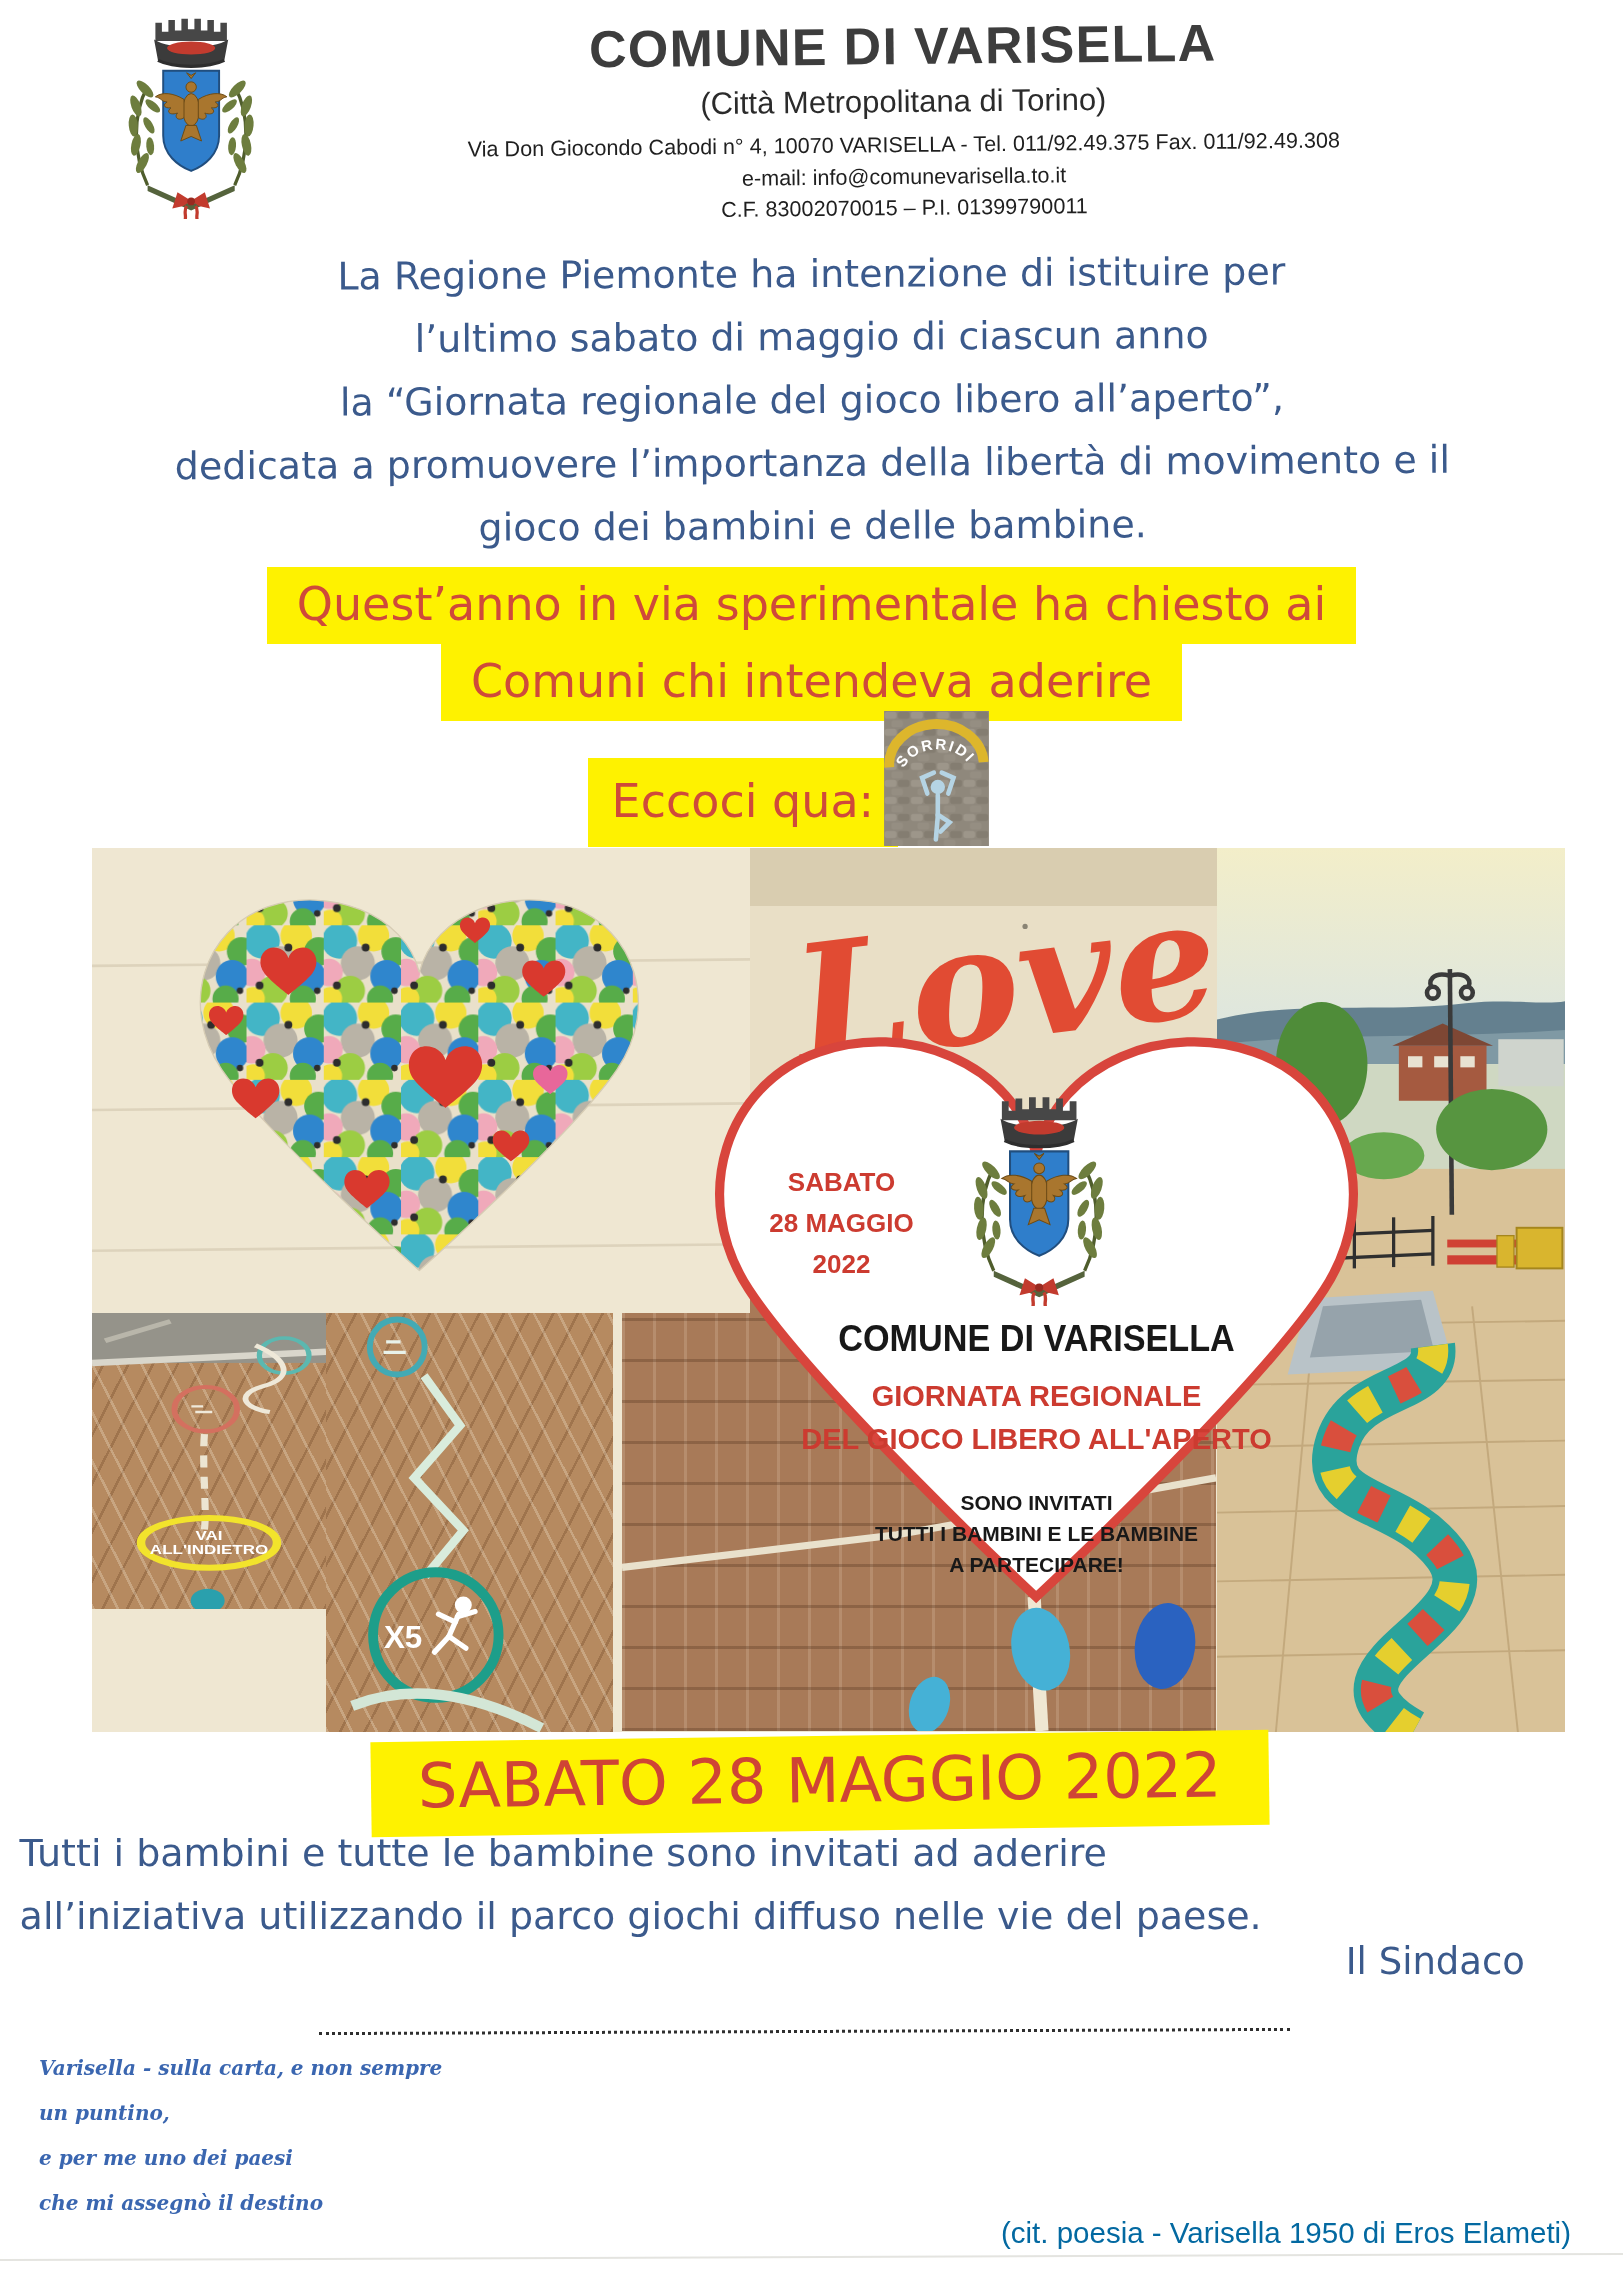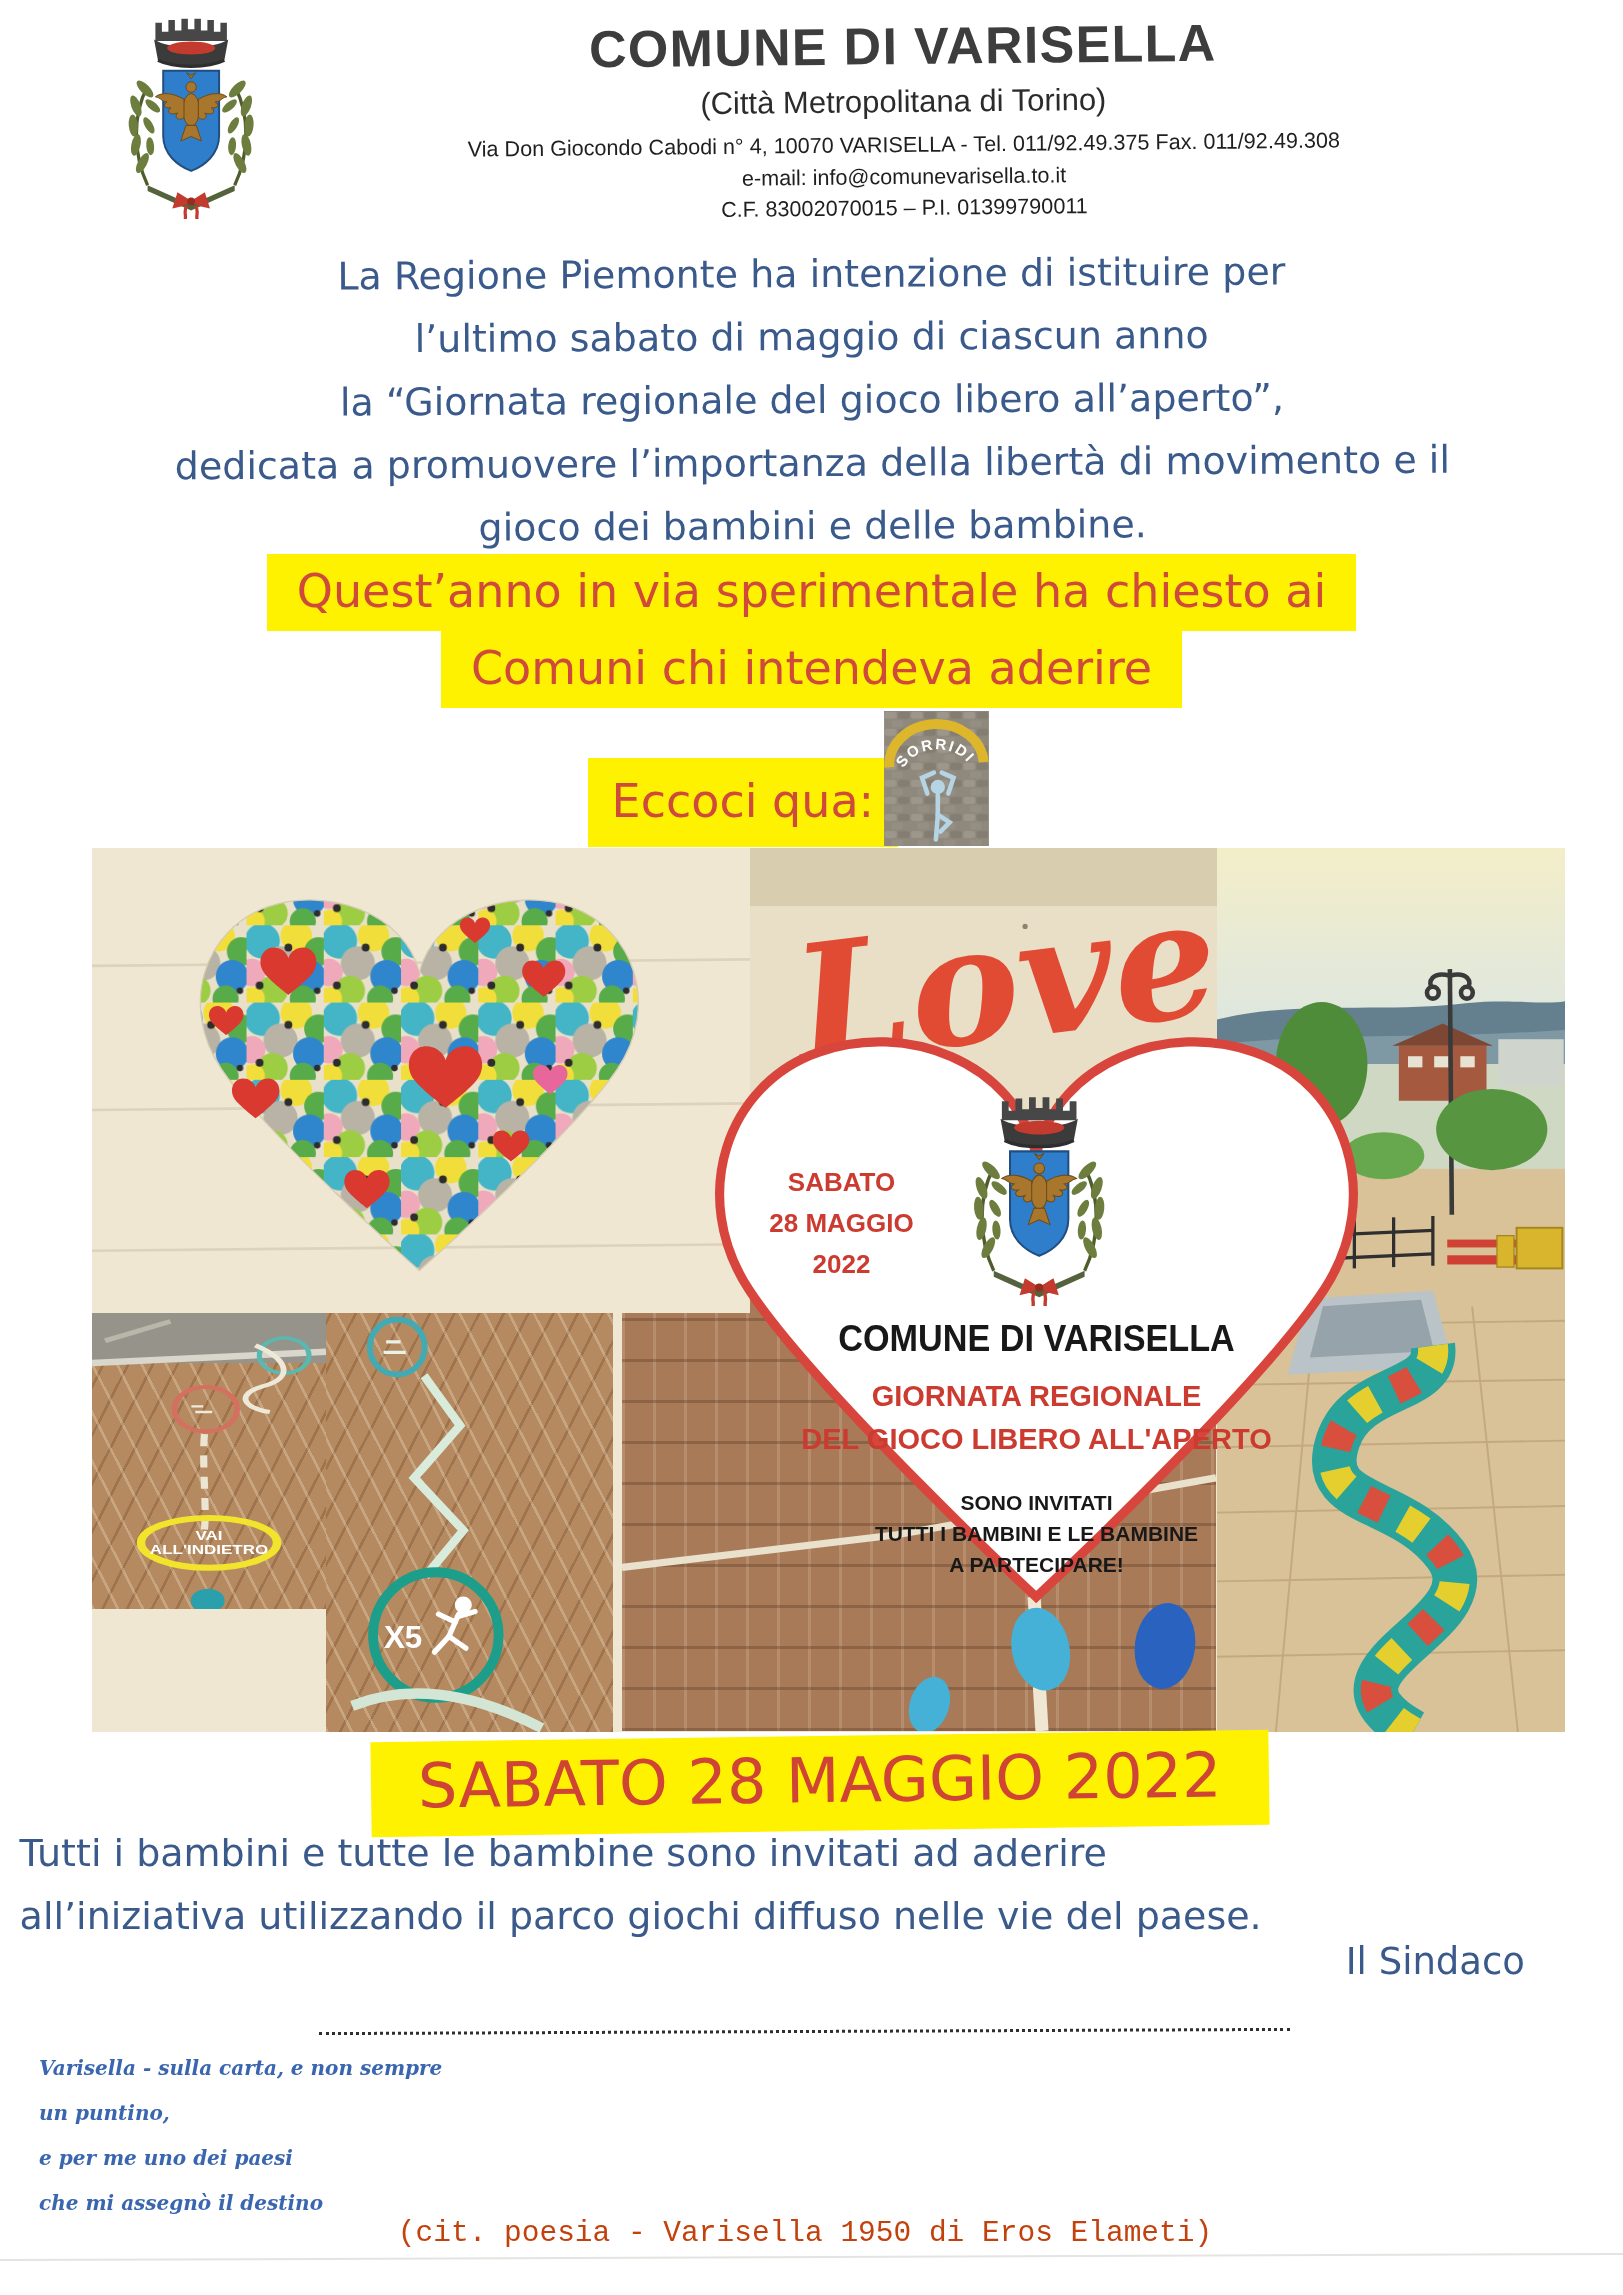--- a/index.html
+++ b/index.html
@@ -15,21 +15,21 @@
   .header-line{font-size:21.6px;margin-top:5.9px;color:#1f1f1f;}
   .header-line.first{margin-top:11.8px;}
 
   
   .hand{font-family:"DejaVu Sans",sans-serif;color:#3b5a8c;}
   .intro{position:absolute;left:19.6px;top:243px;width:1584px;text-align:center;
          font-size:38px;line-height:63px;transform:rotate(-0.3deg);}
   .intro div{white-space:nowrap;}
 
   
-  .hl-wrap{position:absolute;left:0;top:554px;width:1623px;text-align:center;}
+  .hl-wrap{position:absolute;left:0;top:567px;width:1623px;text-align:center;}
   .hl-line{display:inline-block;background:#fef200;color:#cf4a3a;
            font-family:"DejaVu Sans",sans-serif;font-size:46px;line-height:1.05;
            padding:13px 30px 15.7px;white-space:nowrap;}
   .eccoci-box{position:absolute;left:588px;top:758px;background:#fef200;color:#cf4a3a;
               font-family:"DejaVu Sans",sans-serif;font-size:46px;padding:15.7px 23.6px 19.6px;
               white-space:nowrap;}
   .sorridi{position:absolute;left:884px;top:711px;width:105px;height:135px;}
   .sorridi svg{width:100%;height:100%;display:block;}
 
   
@@ -72,22 +72,22 @@
   .closing div{white-space:nowrap;}
   .signature{position:absolute;left:0;top:1940px;width:1525px;text-align:right;
              font-size:37px;}
 
   
   .separator{position:absolute;left:319px;top:2030px;width:971px;height:0;
              border-top:3.9px dotted #2e2e2e;transform:rotate(-0.25deg);}
   .poem{position:absolute;left:39px;top:2046px;width:1532px;text-align:left;
         font-family:"DejaVu Serif",serif;font-style:italic;font-weight:bold;
         font-size:20px;line-height:45px;color:#3a66b0;}
-  .citation{position:absolute;left:39px;top:2216px;width:1532px;text-align:center;
-            font-family:Liberation Mono, monospace;font-size:29.5px;color:#c2410c;}
+  .citation{position:absolute;left:39px;top:2216px;width:1532px;text-align:right;
+            font-family:Liberation Sans, sans-serif;font-size:29.5px;color:#0369a1;}
   .scanline{position:absolute;left:0;top:2256px;width:1623px;height:2px;background:#e4e4e0;
             transform:rotate(-0.22deg);}
 </style>
 </head>
 <body>
 
 <svg width="0" height="0" style="position:absolute" aria-hidden="true">
   <symbol id="crest" viewBox="0 0 220 320">
     <g>
       <path d="M56,46 L56,18 L66,18 L66,32 L76,32 L76,14 L86,14 L86,30 L96,30 L96,12 L106,12 L106,28 L116,28 L116,12 L126,12 L126,30 L136,30 L136,14 L146,14 L146,32 L156,32 L156,18 L166,18 L166,46 Z" fill="#474747"></path>

